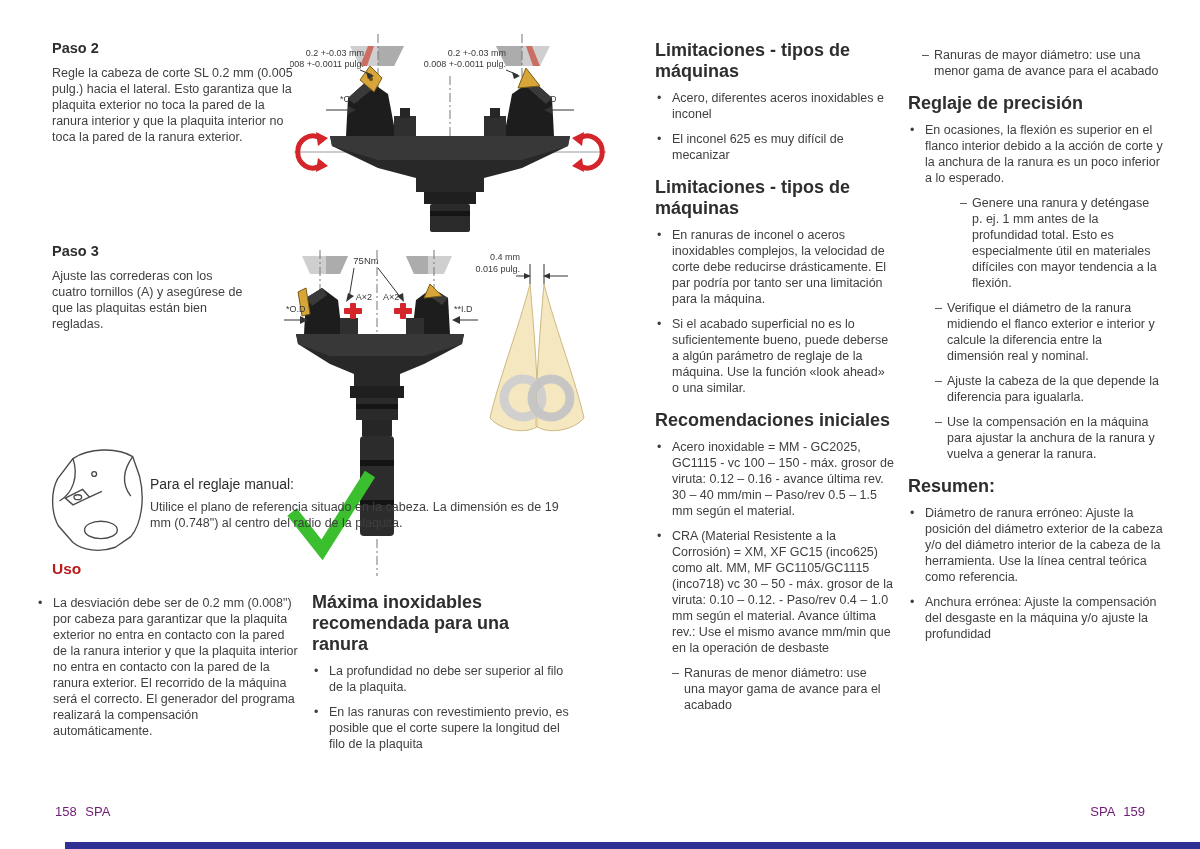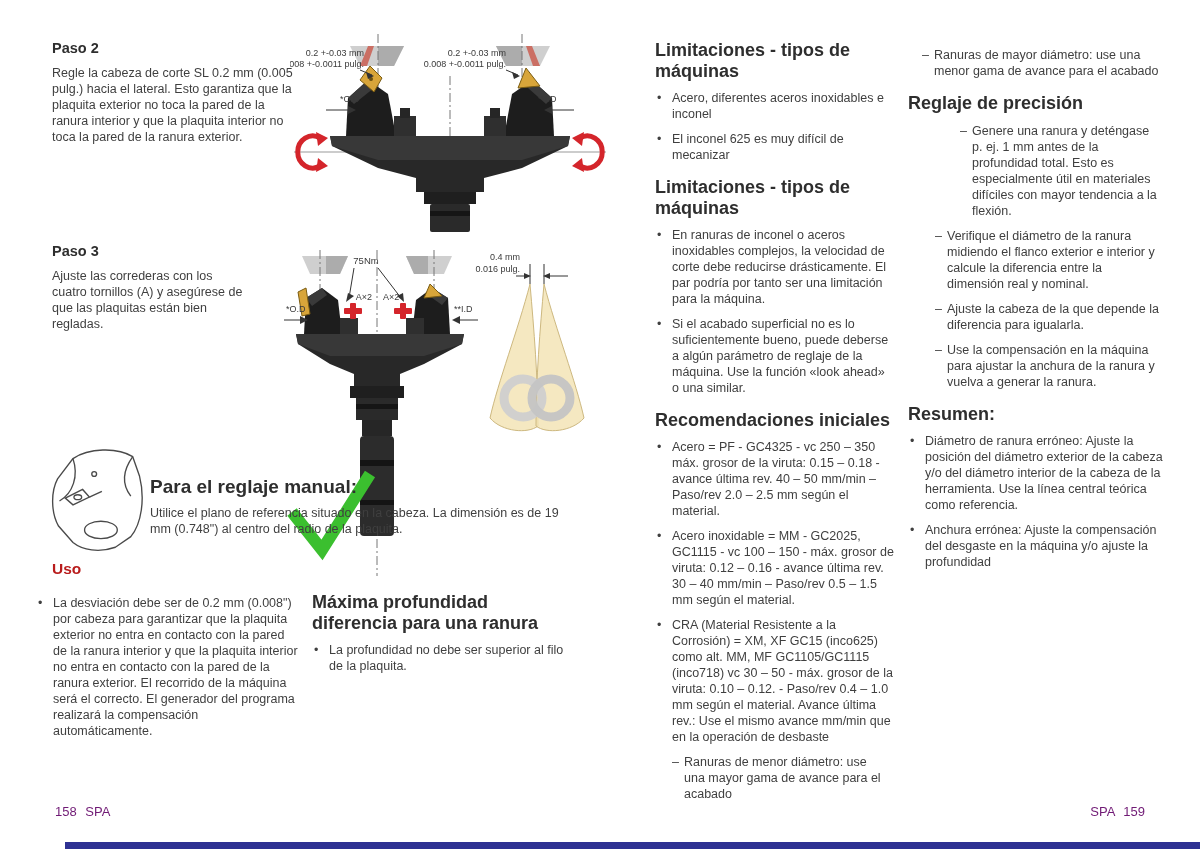--- a/index.html
+++ b/index.html
@@ -192,64 +192,67 @@
     <path d="M90,14 C80,28 78,42 88,55"></path>
     <ellipse cx="57" cy="90" rx="17" ry="9"></ellipse>
     <path d="M20,57 L38,48 L45,56 L28,64 Z"></path>
     <ellipse cx="33" cy="56" rx="4" ry="2.5"></ellipse>
     <path d="M45,56 L58,50"></path>
     <circle cx="50" cy="32" r="2.5"></circle>
   </g>
 </svg>
 
 <div class="abs" style="left:150px;top:476px;width:440px;">
-  <h3 style="font-size:19px;font-weight:bold;color:#2e2e2e;margin:0 0 7px 0;">Para el reglaje manual:</h3>
+  <h3 style="font-size:14px;font-weight:normal;color:#2e2e2e;margin:0 0 7px 0;">Para el reglaje manual:</h3>
   <p class="body-txt" style="width:430px;">Utilice el plano de referencia situado en la cabeza. La dimensión es de 19 mm (0.748") al centro del radio de la plaquita.</p>
 </div>
 
 <h2 class="abs h-big" style="left:52px;top:560px;">Uso</h2>
 
 <div class="abs" style="left:36px;top:595px;width:262px;">
   <ul class="blist">
     <li>La desviación debe ser de 0.2 mm (0.008") por cabeza para garantizar que la plaquita exterior no entra en contacto con la pared de la ranura interior y que la plaquita interior no entra en contacto con la pared de la ranura exterior. El recorrido de la máquina será el correcto. El generador del programa realizará la compensación automáticamente.</li>
   </ul>
 </div>
 
 <div class="abs" style="left:312px;top:592px;width:258px;">
-  <h3 class="h-sec first">Máxima profundidad diferencia para una ranura</h3>
+  <h3 class="h-sec first">Máxima inoxidables recomendada para una ranura</h3>
   <ul class="blist">
     <li>La profundidad no debe ser superior al filo de la plaquita.</li>
+    <li>En las ranuras con revestimiento previo, es posible que el corte supere la longitud del filo de la plaquita</li>
   </ul>
 </div>
 
 <div class="abs footer-txt" style="left:55px;top:804px;">158 SPA</div>
 
 <div class="abs" style="left:655px;top:40px;width:240px;">
   <h3 class="h-sec first">Limitaciones - tipos de máquinas</h3>
   <ul class="blist">
     <li>Acero, diferentes aceros inoxidables e inconel</li>
     <li>El inconel 625 es muy difícil de mecanizar</li>
   </ul>
   <h3 class="h-sec">Limitaciones - tipos de máquinas</h3>
   <ul class="blist">
     <li>En ranuras de inconel o aceros inoxidables complejos, la velocidad de corte debe reducirse drásticamente. El par podría por tanto ser una limitación para la máquina.</li>
     <li>Si el acabado superficial no es lo suficientemente bueno, puede deberse a algún parámetro de reglaje de la máquina. Use la función «look ahead» o una similar.</li>
   </ul>
   <h3 class="h-sec">Recomendaciones iniciales</h3>
   <ul class="blist">
-    <li>Acero = PF - GC4325 - vc 250 – 350 máx. grosor de la viruta: 0.15 – 0.18 - avance última rev. 40 – 50 mm/min – Paso/rev 2.0 – 2.5 mm según el material.</li>
     <li>Acero inoxidable = MM - GC2025, GC1115 - vc 100 – 150 - máx. grosor de viruta: 0.12 – 0.16 - avance última rev. 30 – 40 mm/min – Paso/rev 0.5 – 1.5 mm según el material.</li>
     <li>CRA (Material Resistente a la Corrosión) = XM, XF GC15 (inco625) como alt. MM, MF GC1105/GC1115 (inco718) vc 30 – 50 - máx. grosor de la viruta: 0.10 – 0.12. - Paso/rev 0.4 – 1.0 mm según el material. Avance última rev.: Use el mismo avance mm/min que en la operación de desbaste</li>
   </ul>
   <div class="dash">Ranuras de menor diámetro: use una mayor gama de avance para el acabado</div>
 </div>
 
 <div class="abs" style="left:908px;top:38px;width:256px;">
   <div class="dash level0">Ranuras de mayor diámetro: use una menor gama de avance para el acabado</div>
   <h3 class="h-sec">Reglaje de precisión</h3>
+  <ul class="blist">
+    <li>En ocasiones, la flexión es superior en el flanco interior debido a la acción de corte y la anchura de la ranura es un poco inferior a lo esperado.</li>
+  </ul>
   <div class="dash deep">Genere una ranura y deténgase p. ej. 1 mm antes de la profundidad total. Esto es especialmente útil en materiales difíciles con mayor tendencia a la flexión.</div>
   <div class="dash mid">Verifique el diámetro de la ranura midiendo el flanco exterior e interior y calcule la diferencia entre la dimensión real y nominal.</div>
   <div class="dash mid">Ajuste la cabeza de la que depende la diferencia para igualarla.</div>
   <div class="dash mid">Use la compensación en la máquina para ajustar la anchura de la ranura y vuelva a generar la ranura.</div>
   <h3 class="h-sec">Resumen:</h3>
   <ul class="blist">
     <li>Diámetro de ranura erróneo: Ajuste la posición del diámetro exterior de la cabeza y/o del diámetro interior de la cabeza de la herramienta. Use la línea central teórica como referencia.</li>
     <li>Anchura errónea: Ajuste la compensación del desgaste en la máquina y/o ajuste la profundidad</li>
   </ul>
 </div>

